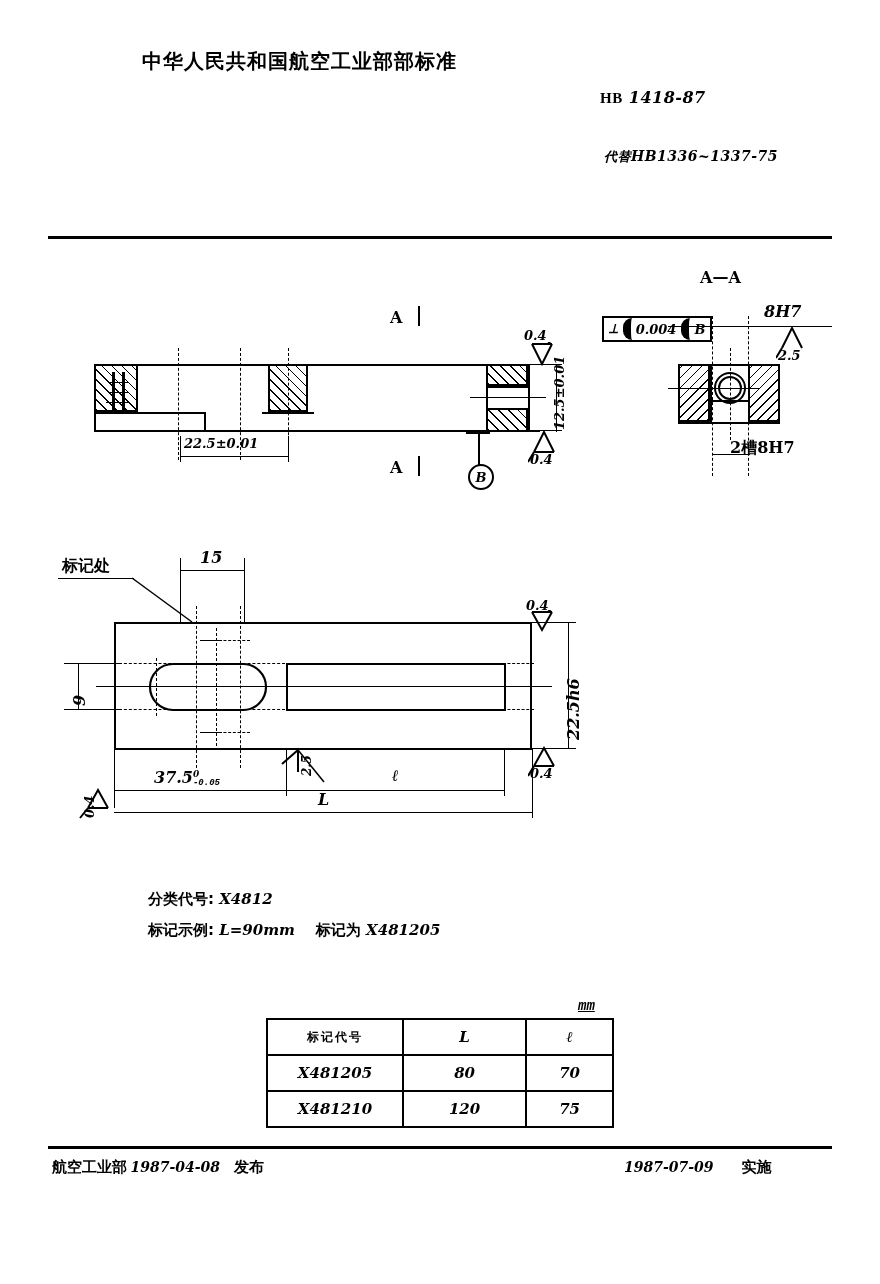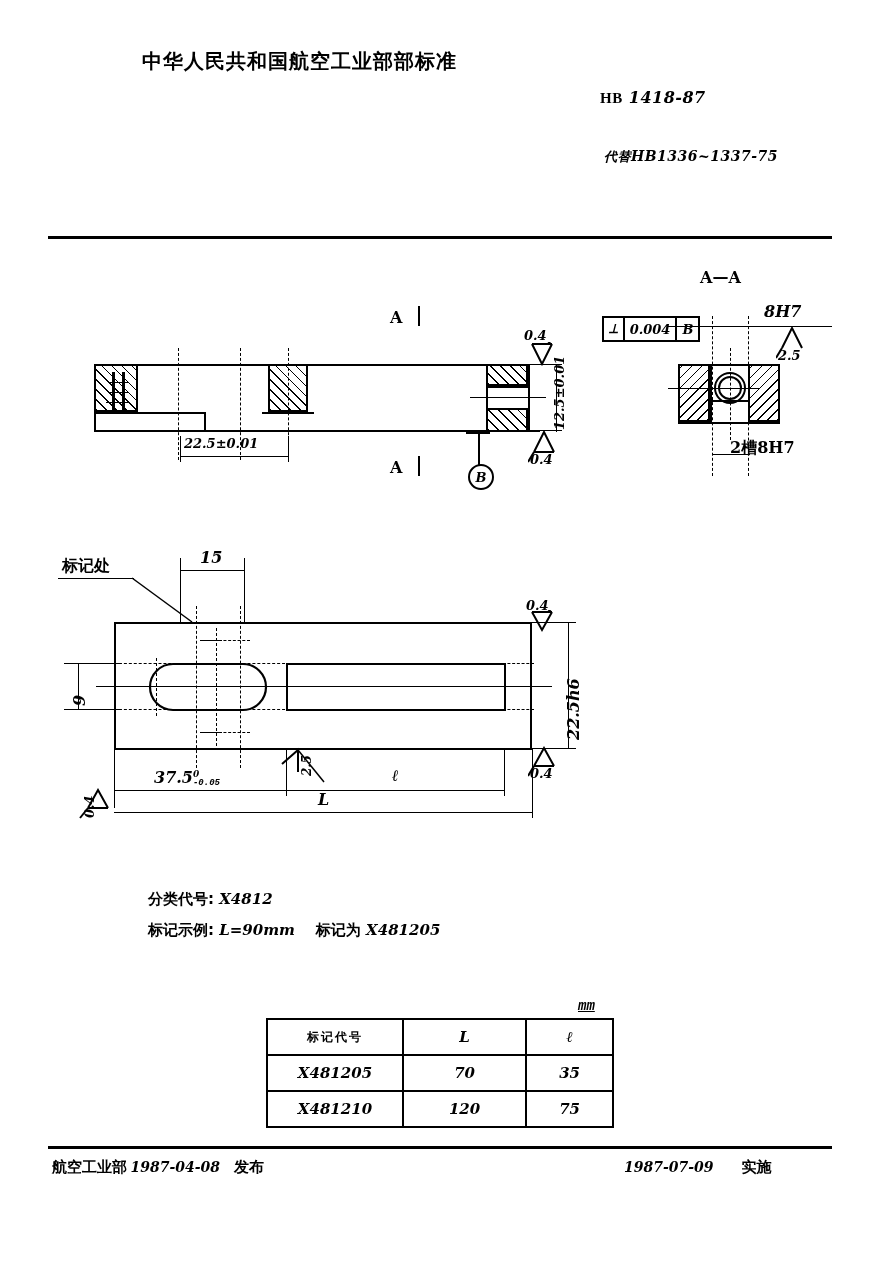--- a/index.html
+++ b/index.html
@@ -141,21 +141,21 @@
     background: #fff;
   }
   #tol-frame > div {
     display: flex; align-items: center; justify-content: center;
     padding: 0 5px;
     font-family: "DejaVu Serif", serif;
     font-style: italic;
     font-weight: 700;
     font-size: 13px;
   }
-  #tol-frame > div + div { border-left: 2px solid #000000; }
+  #tol-frame > div + div { border-left: 8px solid #000000; border-radius: 9px; }
 
   .datum-circle {
     position: absolute;
     width: 22px; height: 22px;
     border: 2px solid #000;
     border-radius: 50%;
     display: flex; align-items: center; justify-content: center;
     font-family: "DejaVu Serif", serif;
     font-style: italic;
     font-weight: 700;
@@ -492,22 +492,22 @@
     <thead>
       <tr>
         <th class="cjk-h">标记代号</th>
         <th>L</th>
         <th>ℓ</th>
       </tr>
     </thead>
     <tbody>
       <tr>
         <td>X481205</td>
+        <td>80</td>
         <td>70</td>
-        <td>35</td>
       </tr>
       <tr>
         <td>X481210</td>
         <td>120</td>
         <td>75</td>
       </tr>
     </tbody>
   </table>
 
   <div id="rule-bottom"></div>

